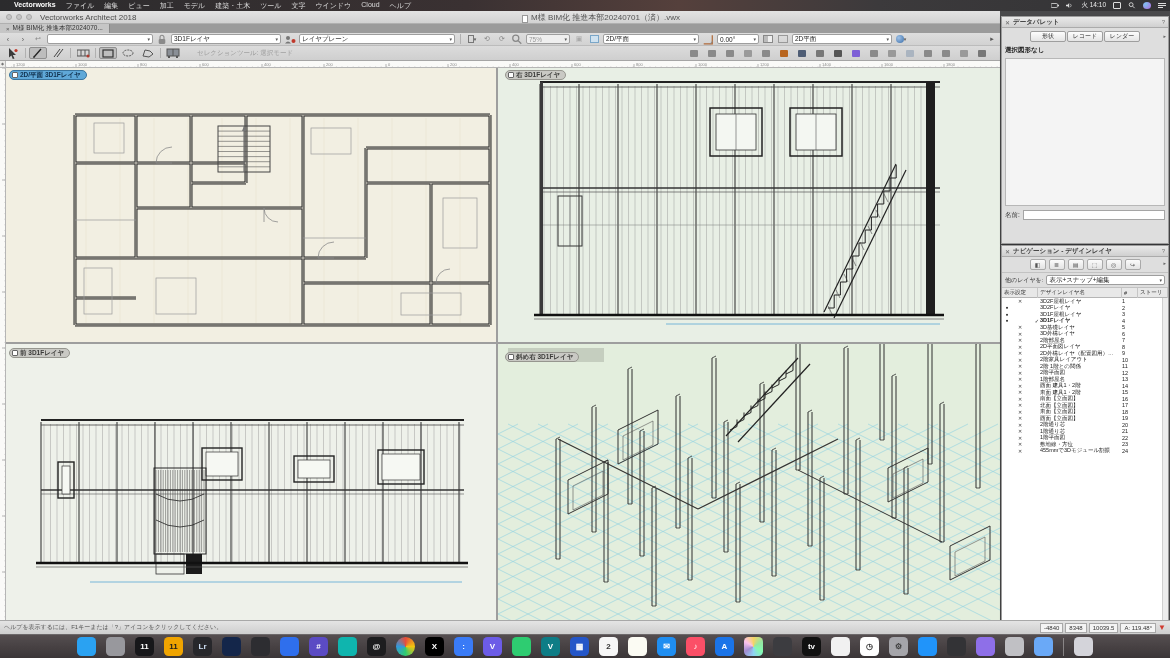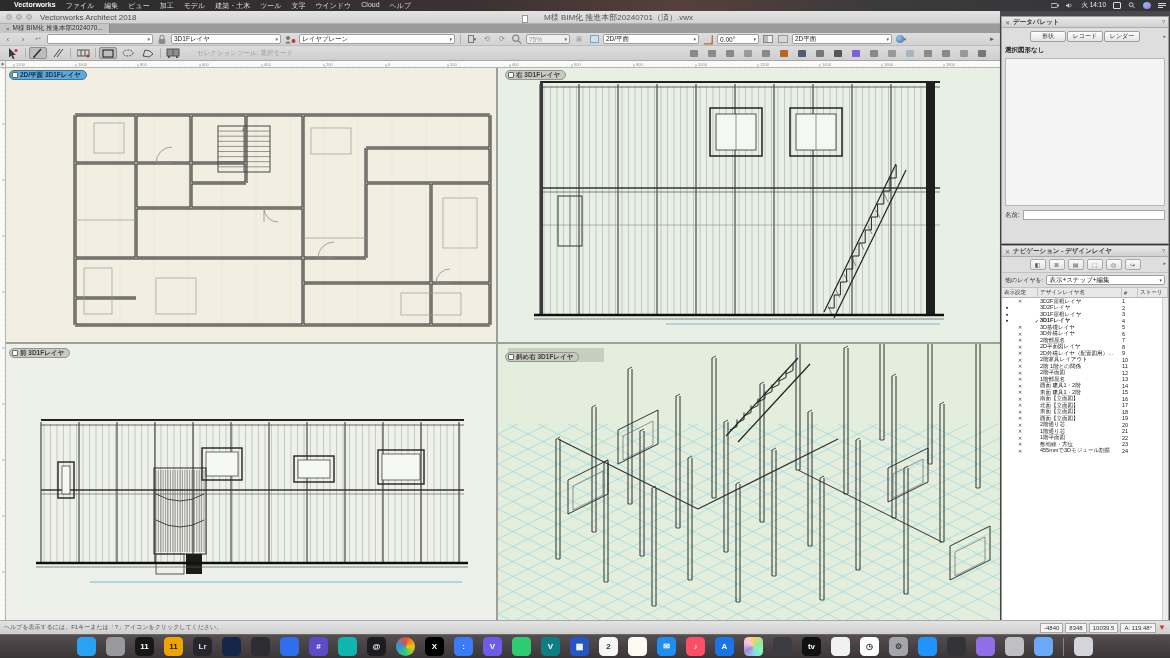--- a/index.html
+++ b/index.html
@@ -11,21 +11,21 @@
     display:flex;align-items:center;color:#e6e6e6;font-size:7px;padding:0 4px;gap:10px}
   .menu-item{white-space:nowrap;color:#ddd}
   .menu-item.app{font-weight:bold;color:#fff}
   #menubar-right{margin-left:auto;display:flex;align-items:center;gap:7px;color:#eee;font-size:6.5px}
   .mbico{width:8px;height:7px;display:inline-block}
   
   #titlebar{position:absolute;left:0;top:11px;width:1000px;height:13px;background:linear-gradient(#e3e3e3,#d2d2d2);
     border-bottom:1px solid #b0b0b0;display:flex;align-items:center;font-size:8px;color:#4c4c4c}
   .tlights{display:flex;gap:4px;margin:0 8px 0 6px}
   .tlight{width:6px;height:6px;border-radius:50%;background:#c6c6c6;border:1px solid #a8a8a8}
-  #doc-title{position:absolute;left:522px;display:flex;align-items:flex-end;gap:16px;color:#555}
+  #doc-title{position:absolute;left:522px;display:flex;align-items:flex-end;gap:3px;color:#555}
   .docico{width:6px;height:8px;background:#fff;border:1px solid #999;display:inline-block}
   
   #tabbar{position:absolute;left:0;top:24px;width:1000px;height:9px;background:#9b9b9b;display:flex}
   .tab{height:9px;background:#c6c6c6;border-right:1px solid #8a8a8a;display:flex;align-items:center;
     font-size:6.5px;color:#333;padding:0 6px;gap:3px;max-width:120px;white-space:nowrap;overflow:hidden}
   .tab .close{color:#555;font-size:6px}
   
   #tb1{position:absolute;left:0;top:33px;width:1000px;height:13px;background:linear-gradient(#dedede,#d2d2d2);
     border-bottom:1px solid #bcbcbc;display:flex;align-items:center;padding:0 2px;gap:3px;font-size:6.5px;color:#333}
   #tb2{position:absolute;left:0;top:46px;width:1000px;height:15px;background:linear-gradient(#dcdcdc,#cfcfcf);

